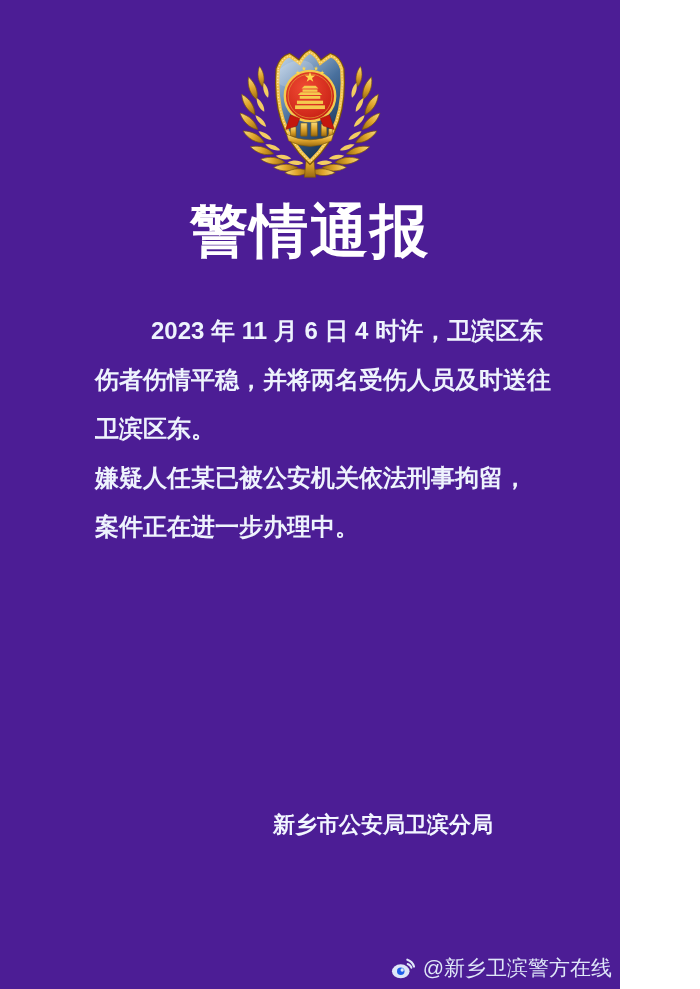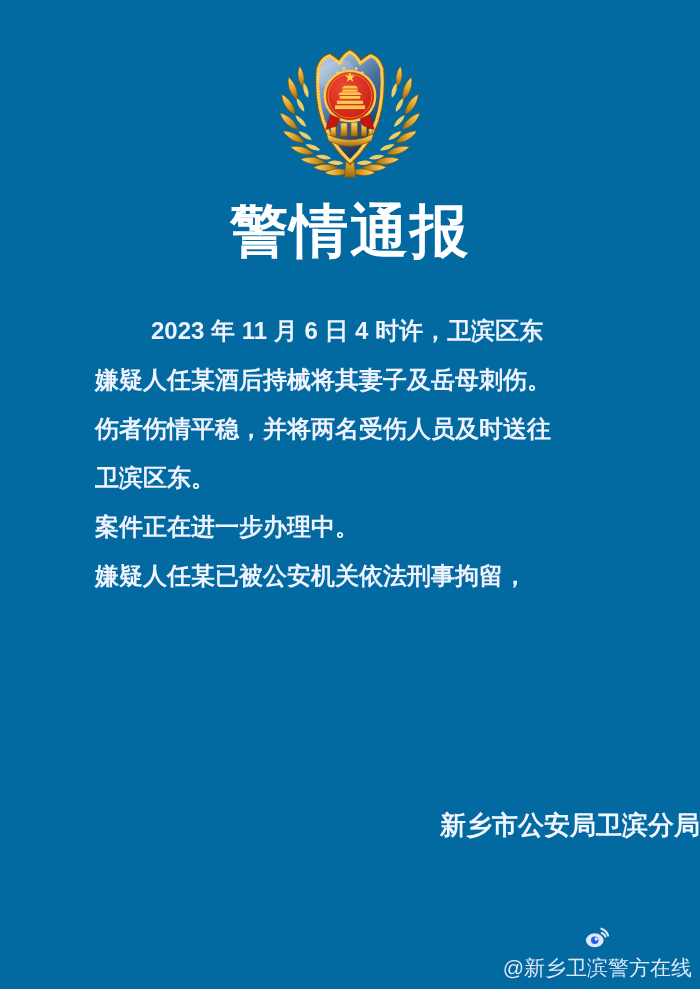--- a/index.html
+++ b/index.html
@@ -1,22 +1,22 @@
 <!DOCTYPE html>
 <html><head>
 <meta charset="utf-8">
 <style>
   html, body { margin: 0; padding: 0; }
   body { font-family: "Liberation Sans", sans-serif; }
 
   .page {
     position: relative;
-    width: 700px;
+    width: 620px;
     height: 989px;
-    background: #0369a1;
+    background: #4c1d95;
     overflow: hidden;
     text-decoration: underline;
   }
 
   .badge {
     position: absolute;
     top: 40px;
     left: 50%;
     transform: translateX(-50%);
     width: 150px;
@@ -51,39 +51,38 @@
     white-space: nowrap;
   }
   .body-block p.indent { padding-left: 56px; }
 
   .signature {
     position: absolute;
     top: 800px;
     left: 0;
     right: 0;
     padding-left: 146px;
-    text-align: right;
+    text-align: center;
     color: #f2f6ff;
-    font-size: 26px;
+    font-size: 22px;
     font-weight: 600;
     line-height: 50px;
   }
   .signature p { margin: 0; }
 
   .watermark {
     position: absolute;
     right: 8px;
     bottom: 7px;
     display: flex;
     align-items: center;
     gap: 6px;
     color: #dfe7f8;
     font-size: 21px;
     font-weight: 500;
-    flex-direction: column;
   }
   .watermark svg { display: block; }
 </style>
 </head>
 <body>
 
 <div class="page">
 
   <div class="badge">
     <svg viewBox="0 0 160 150" width="150" height="140" xmlns="http://www.w3.org/2000/svg">
@@ -181,25 +180,24 @@
           <rect x="64" y="70" width="32" height="4"></rect>
         </g>
       </g>
     </svg>
   </div>
 
   <h1 class="title">警情通报</h1>
 
   <div class="body-block">
     <p class="line indent">2023 年 11 月 6 日 4 时许，卫滨区东</p>
-    <p class="line">嫌疑人任某酒后持械将其妻子及岳母刺伤。</p>
     <p class="line">伤者伤情平稳，并将两名受伤人员及时送往</p>
     <p class="line">卫滨区东。</p>
+    <p class="line">嫌疑人任某已被公安机关依法刑事拘留，</p>
     <p class="line">案件正在进一步办理中。</p>
-    <p class="line">嫌疑人任某已被公安机关依法刑事拘留，</p>
   </div>
 
   <div class="signature">
     <p>新乡市公安局卫滨分局</p>
   </div>
 
   <div class="watermark">
     <svg width="27" height="22" viewBox="0 0 24 20" xmlns="http://www.w3.org/2000/svg">
       <ellipse cx="9.5" cy="13" rx="8" ry="6.3" fill="#dfe7f8"></ellipse>
       <circle cx="9.5" cy="13" r="3.4" fill="#1e5ee9"></circle>

